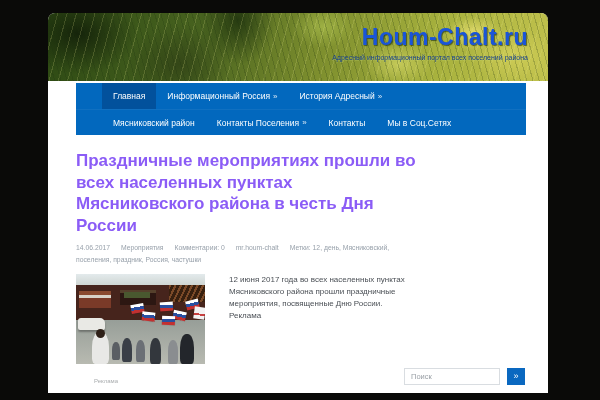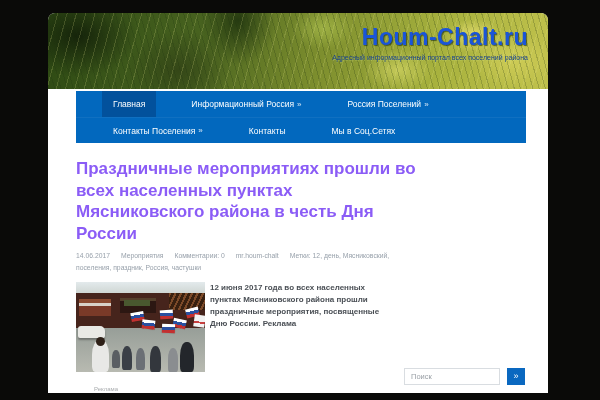--- a/index.html
+++ b/index.html
@@ -8,21 +8,21 @@
     width:600px; height:400px; position:relative; overflow:hidden;
     background:#0a0a08;
     font-family:"Liberation Sans", sans-serif;
   }
   .site {
     position:absolute; left:48px; top:13px; width:500px; height:380px;
     background:#ffffff; border-radius:7px 7px 0 0;
   }
   
   .masthead {
-    position:relative; height:76px; border-radius:7px 7px 0 0; overflow:hidden;
+    position:relative; height:68px; border-radius:7px 7px 0 0; overflow:hidden;
     background:
       repeating-linear-gradient(75deg, rgba(30,50,15,.22) 0 1px, transparent 1px 6px),
       repeating-linear-gradient(105deg, rgba(230,230,140,.18) 0 1px, transparent 1px 9px),
       radial-gradient(40px 24px at 85% 30%, rgba(240,230,120,.75), transparent 70%),
       radial-gradient(50px 30px at 70% 75%, rgba(225,225,110,.6), transparent 70%),
       radial-gradient(60px 40px at 93% 62%, rgba(214,210,92,.75), transparent 70%),
       radial-gradient(45px 30px at 55% 20%, rgba(190,210,90,.5), transparent 70%),
       radial-gradient(80px 55px at 6% 30%, rgba(16,28,8,.85), transparent 75%),
       radial-gradient(70px 55px at 26% 75%, rgba(45,60,20,.7), transparent 75%),
       radial-gradient(50px 60px at 38% 10%, rgba(25,45,12,.8), transparent 75%),
@@ -33,21 +33,21 @@
     position:absolute; right:20px; top:11px;
     font-size:23px; font-weight:bold; letter-spacing:.5px;
     color:#1a55d9; text-shadow:1px 1px 1px rgba(25,45,15,.65);
   }
   .site-desc {
     position:absolute; right:20px; top:41px;
     font-size:7px; color:#17408f; text-shadow:0 1px 0 rgba(200,220,120,.35);
   }
   
   .nav { margin:2px 22px 0 28px; background:#0268be; }
-  .nav-row { display:flex; height:26px; align-items:stretch; padding-left:26px;gap:24px; }
+  .nav-row { display:flex; height:26px; align-items:stretch; padding-left:26px; }
   .nav-row + .nav-row { border-top:1px solid rgba(255,255,255,.06); }
   .nav-item {
     display:flex; align-items:center; gap:3px; padding:0 11px;
     color:#ffffff; font-size:8.5px; text-decoration:none; cursor:pointer;
     white-space:nowrap;
   }
   .nav-item.active { background:#02519c; }
   .submenu-arrow { font-size:8px; opacity:.85; }
   
   .content { padding:15px 26px 0 28px; position:relative; }
@@ -55,22 +55,22 @@
     margin:0; width:342px;
     font-size:17px; font-weight:bold; line-height:1.27; color:#8b5cf6;
   }
   .post-meta {
     margin-top:6px; width:335px;
     font-size:6.8px; color:#98a1ab; line-height:1.7;
   }
   .post-meta span { margin-right:9px; }
   .article-row { display:flex; margin-top:9px; }
   .body-text {
-    margin-left:5px; width:182px;
-    font-size:8px; line-height:1.5; color:#4a4f55;font-weight:bold;
+    margin-left:24px; width:182px;
+    font-size:8px; line-height:1.5; color:#4a4f55;
   }
   .ad-label { margin:14px 0 0 18px; font-size:6px; color:#aaadaf; }
   
   .photo { position:relative; width:129px; height:90px; flex:none; overflow:hidden; background:#b4b7b0; }
   .photo * { position:absolute; }
   .p-sky   { top:0; left:0; right:0; height:13px; background:linear-gradient(#e3eaec,#ccd3cf); }
   .p-bldg  { top:11px; left:0; right:0; height:38px; background:#46241c; }
   .p-shop1 { top:17px; left:3px;  width:32px; height:17px;
              background:linear-gradient(#8a4a30 0 4px, #d8d2c8 4px 7px, #7a3a28 7px 100%); }
   .p-shop2 { top:16px; left:44px; width:36px; height:15px; background:#2c1712; border-top:3px solid #55402c; }
@@ -124,25 +124,28 @@
   <nav class="nav">
     <div class="nav-row">
       <a class="nav-item active">
         <span>Главная</span>
       </a>
       <a class="nav-item">
         <span>Информационный Россия</span>
         <span class="submenu-arrow">»</span>
       </a>
       <a class="nav-item">
-        <span>Россия Поселений</span>
+        <span>История Адресный</span>
         <span class="submenu-arrow">»</span>
       </a>
     </div>
     <div class="nav-row">
+      <a class="nav-item">
+        <span>Мясниковский район</span>
+      </a>
       <a class="nav-item">
         <span>Контакты Поселения</span>
         <span class="submenu-arrow">»</span>
       </a>
       <a class="nav-item">
         <span>Контакты</span>
       </a>
       <a class="nav-item">
         <span>Мы в Соц.Сетях</span>
       </a>

